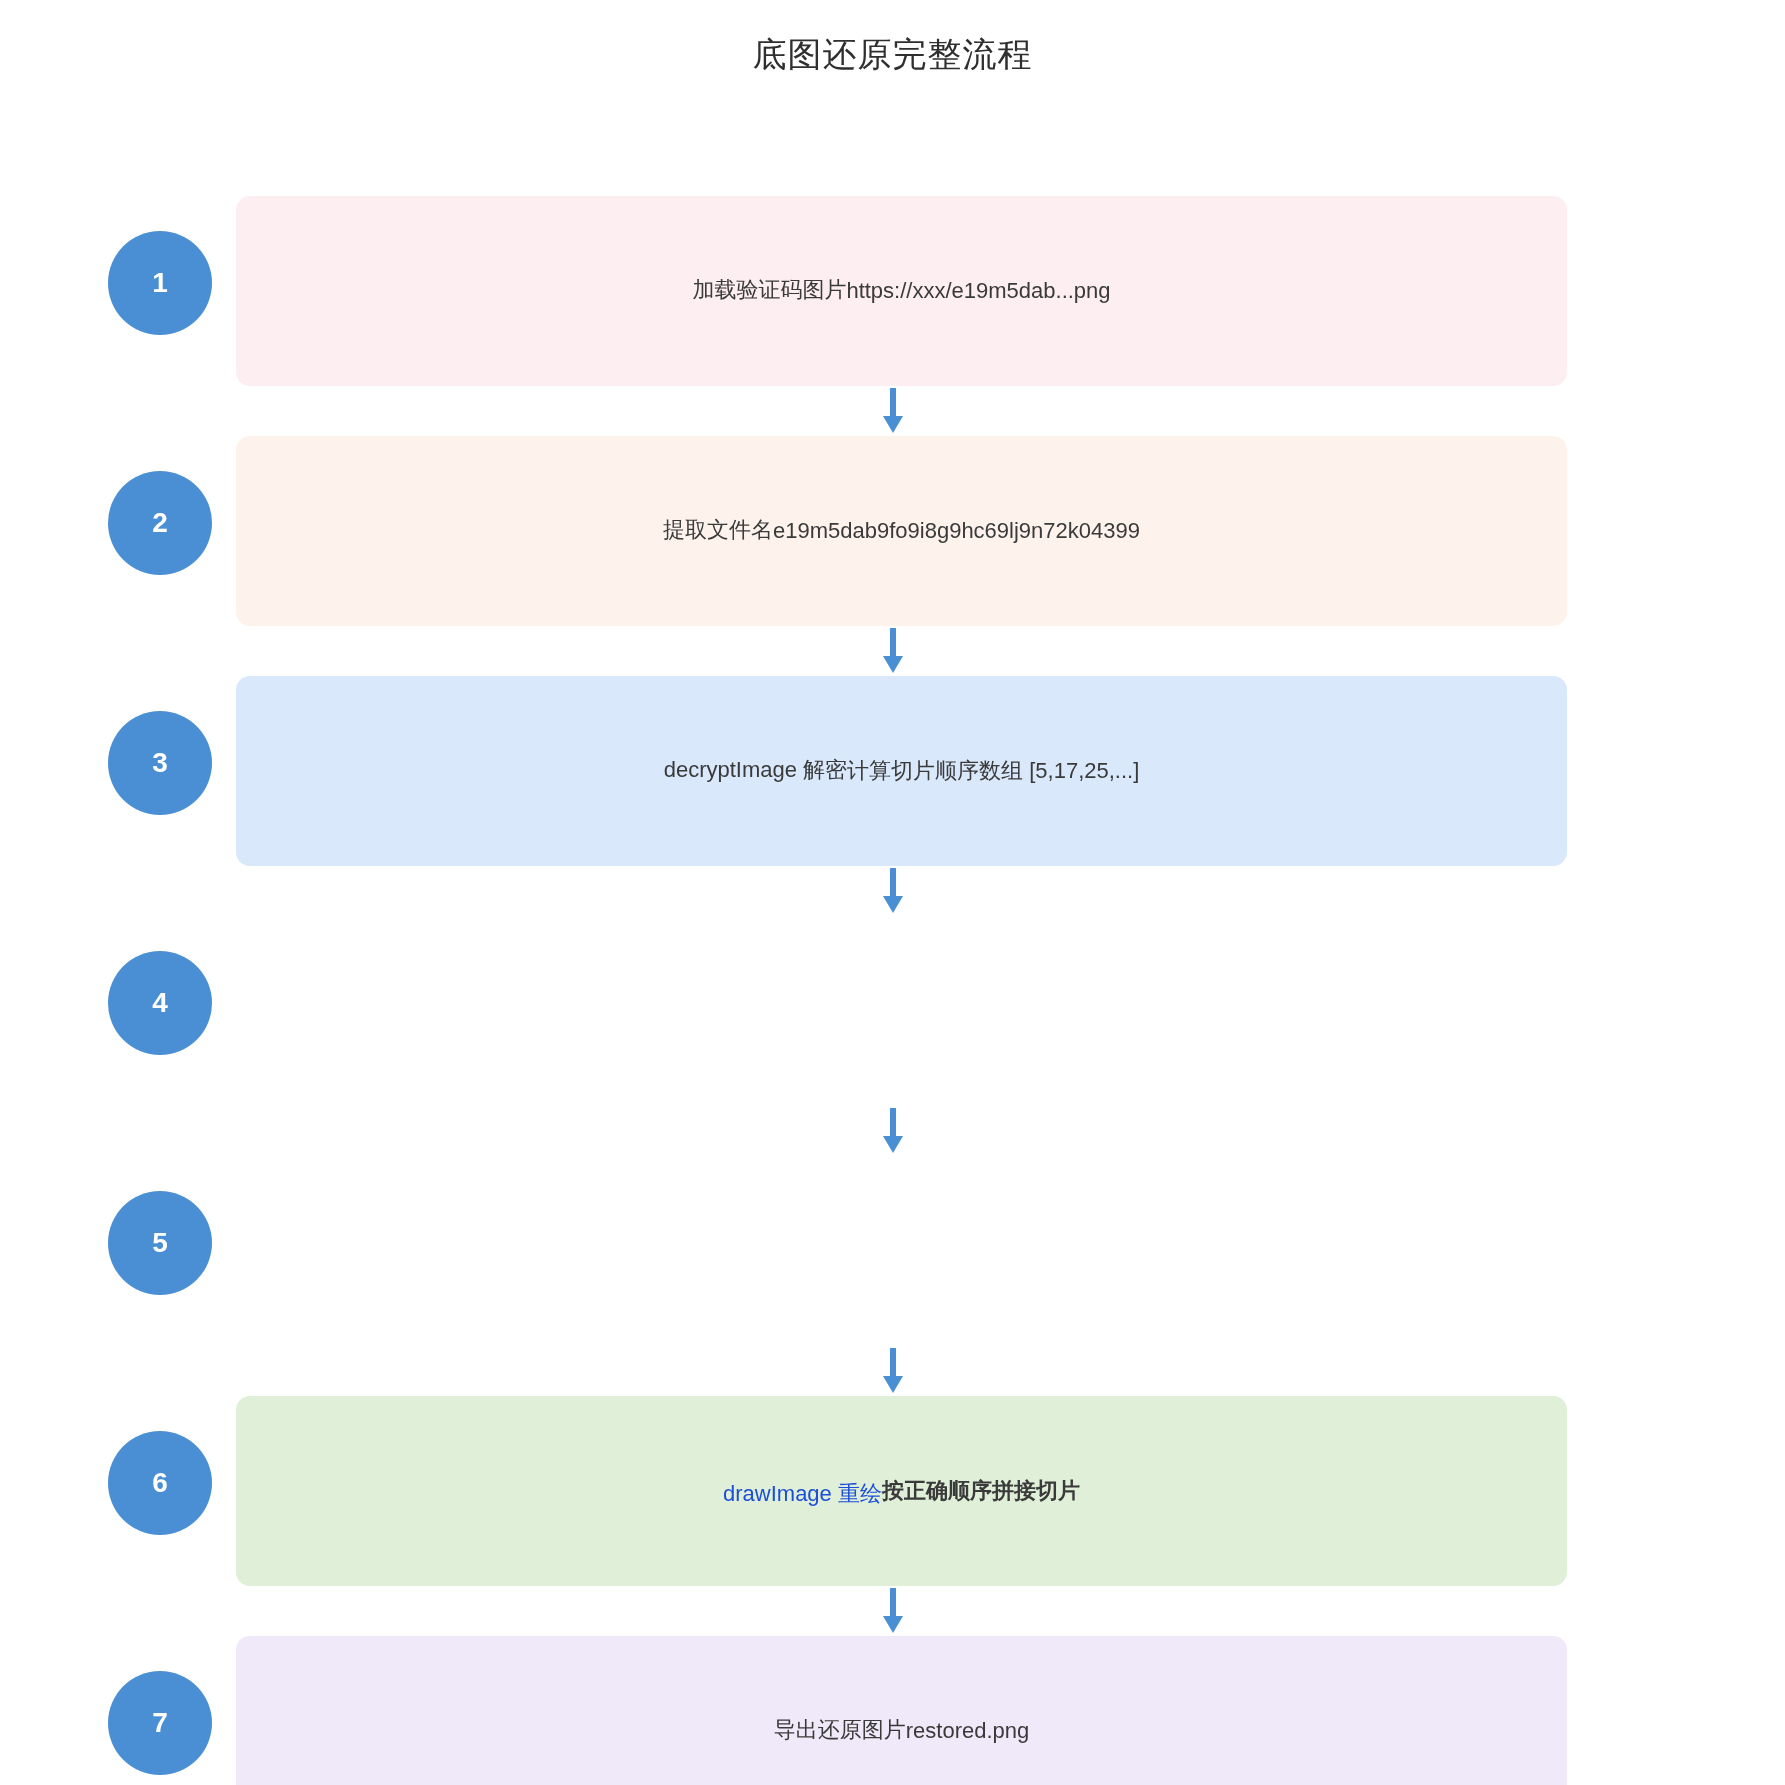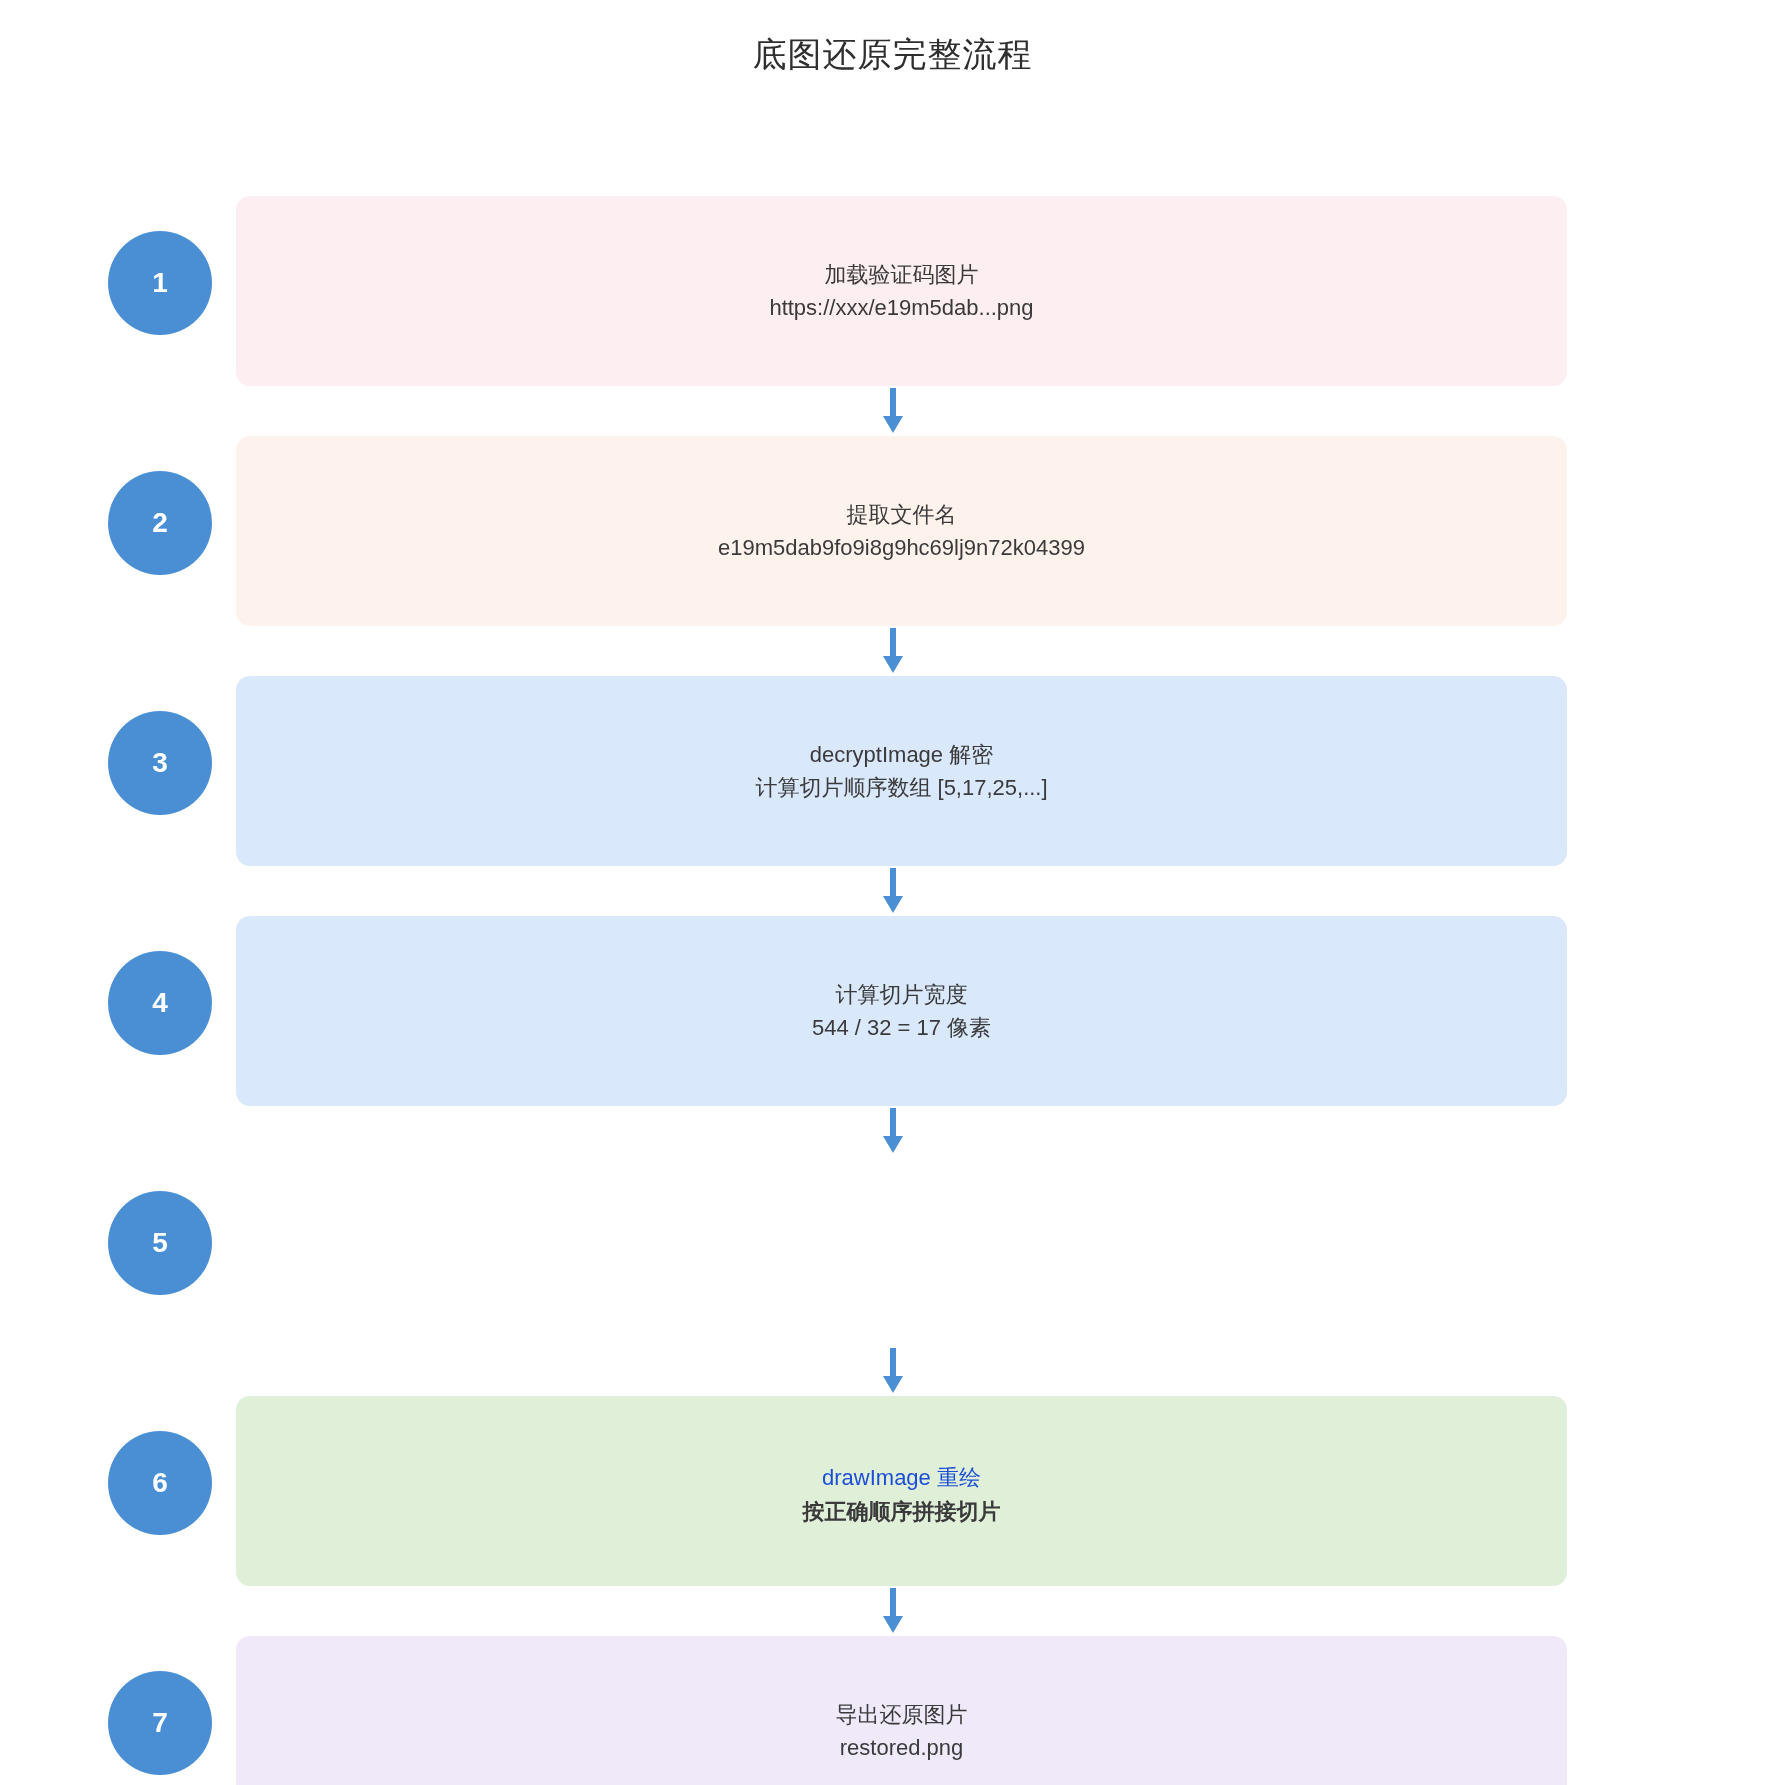--- a/index.html
+++ b/index.html
@@ -47,21 +47,21 @@
 
   .step-box {
     position: absolute;
     left: 236px;
     top: 0;
     width: 1331px;
     height: 190px;
     border-radius: 14px;
     box-sizing: border-box;
     display: flex;
-    flex-direction: column;
+    flex-direction: row;
     align-items: center;
     justify-content: center;
   }
 
   .step-line {
     font-size: 22px;
     color: #3a3a3a;
     line-height: 1.42;
     text-align: center;
     white-space: nowrap;
@@ -145,24 +145,20 @@
         </div>
         <div class="step-circle" style="background: rgb(74, 143, 212); color: rgb(255, 255, 255);">3</div>
       </div>
       <div class="arrow-wrap">
         <svg class="arrow" viewBox="0 0 24 46">
           <rect x="9" y="0" width="6" height="30" fill="#4a8fd4"></rect>
           <polygon points="2,28 22,28 12,45" fill="#4a8fd4"></polygon>
         </svg>
       </div>
       <div class="step-wrap">
-        <div class="step-box" style="background: rgb(217, 232, 251);">
-          <div class="step-line line-1" style="color: rgb(58, 58, 58);">计算切片宽度</div>
-          <div class="step-line line-2" style="color: rgb(58, 58, 58);">544 / 32 = 17 像素</div>
-        </div>
         <div class="step-circle" style="background: rgb(74, 143, 212); color: rgb(255, 255, 255);">4</div>
       </div>
       <div class="arrow-wrap">
         <svg class="arrow" viewBox="0 0 24 46">
           <rect x="9" y="0" width="6" height="30" fill="#4a8fd4"></rect>
           <polygon points="2,28 22,28 12,45" fill="#4a8fd4"></polygon>
         </svg>
       </div>
       <div class="step-wrap">
         <div class="step-circle" style="background: rgb(74, 143, 212); color: rgb(255, 255, 255);">5</div>

